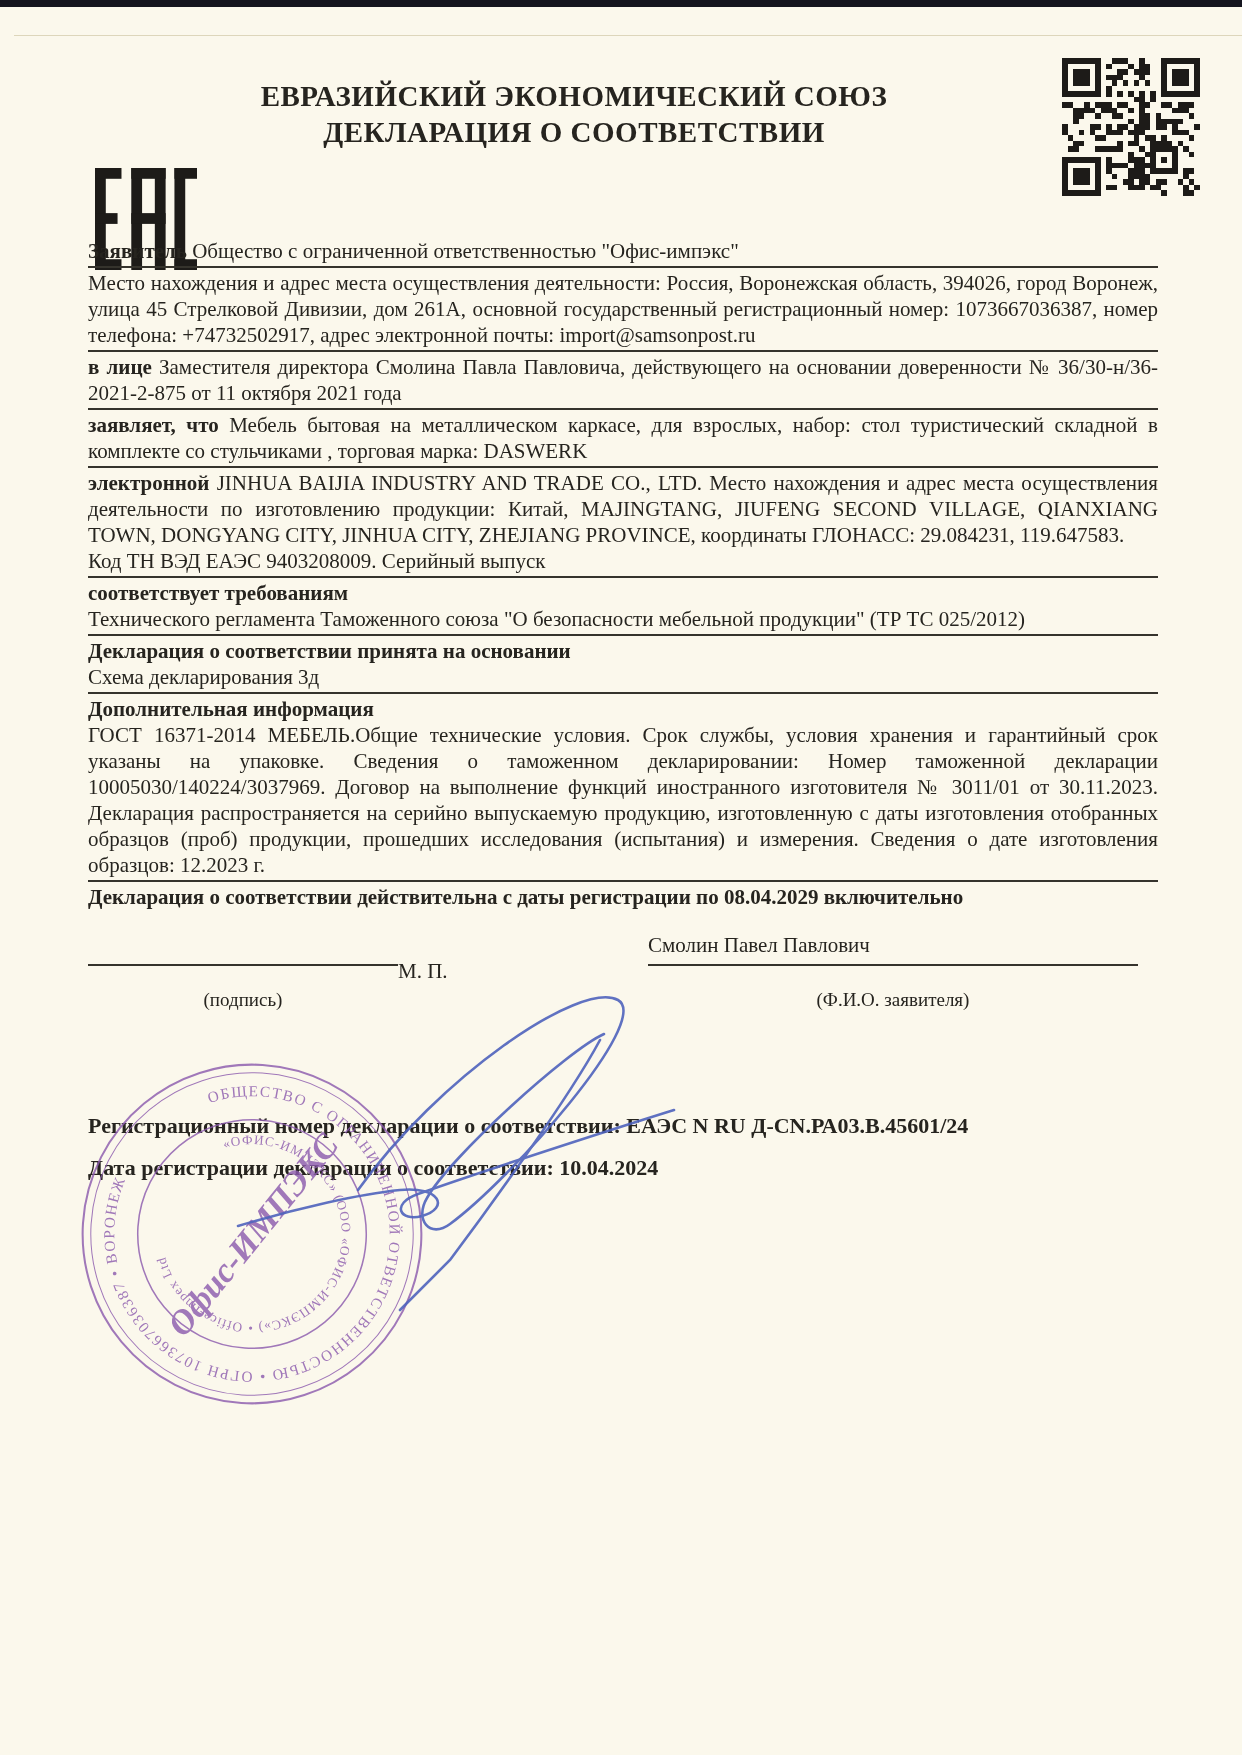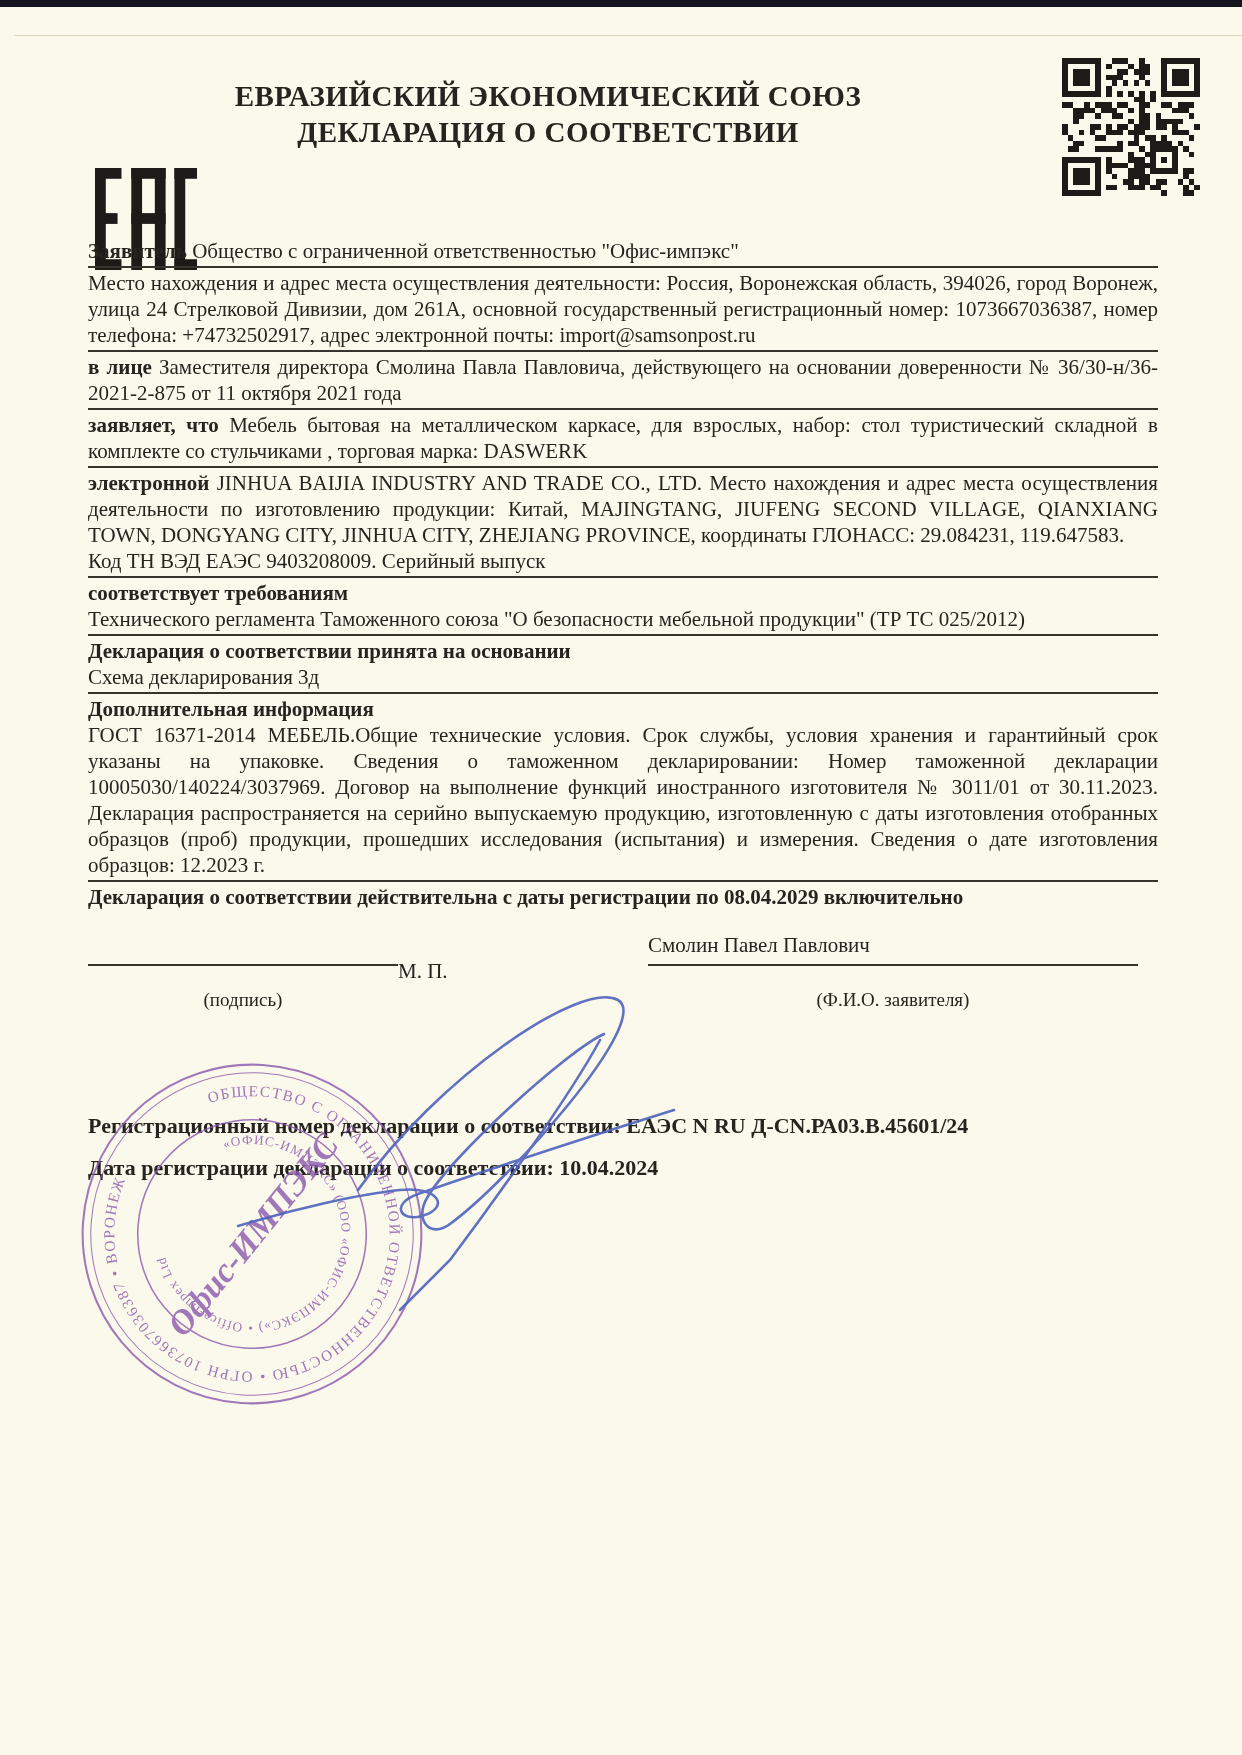--- a/index.html
+++ b/index.html
@@ -5,21 +5,21 @@
   html,body{margin:0;padding:0;}
   body{
     width:1242px;height:1755px;position:relative;
     background:#fbf8ec;
     font-family:"Liberation Serif","DejaVu Serif",serif;
     color:#26241f;overflow:hidden;
   }
   .scan-edge{position:absolute;top:0;left:0;width:100%;height:7px;background:#15151f;}
   .scan-line{position:absolute;top:35px;left:14px;right:0;height:1px;background:#ddd6bb;}
   .title{
-    position:absolute;top:78px;left:138px;width:820px;text-align:center;
+    position:absolute;top:78px;left:164px;width:820px;text-align:center;
     font-weight:bold;font-size:29px;line-height:36px;letter-spacing:0.5px;
   }
   .eac{position:absolute;left:95px;top:166px;width:102px;height:106px;}
   .eac svg{width:100%;height:100%;}
   .qr{position:absolute;left:1062px;top:58px;width:138px;height:138px;}
   .qr svg{width:100%;height:100%;fill:#1d1b18;shape-rendering:crispEdges;}
   .content{position:absolute;top:238px;left:88px;width:1070px;font-size:21px;line-height:26px;}
   .content p{margin:0;}
   .just{text-align:justify;}
   b.lbl{font-weight:bold;}
@@ -263,21 +263,21 @@
       <rect x="24" y="23" width="1" height="1"></rect>
       <rect x="18" y="24" width="1" height="1"></rect>
       <rect x="22" y="24" width="1" height="1"></rect>
       <rect x="23" y="24" width="1" height="1"></rect>
     </svg>
 </div>
 
 <div class="content">
   <p><b class="lbl">Заявитель</b> <span>Общество с ограниченной ответственностью "Офис-импэкс"</span></p>
   <hr class="rule">
-  <p class="just">Место нахождения и адрес места осуществления деятельности: Россия, Воронежская область, 394026, город Воронеж, улица 24 Стрелковой Дивизии, дом 261А, основной государственный регистрационный номер: 1073667036387, номер телефона: +74732502917, адрес электронной почты: import@samsonpost.ru</p>
+  <p class="just">Место нахождения и адрес места осуществления деятельности: Россия, Воронежская область, 394026, город Воронеж, улица 45 Стрелковой Дивизии, дом 261А, основной государственный регистрационный номер: 1073667036387, номер телефона: +74732502917, адрес электронной почты: import@samsonpost.ru</p>
   <hr class="rule">
   <p class="just"><b class="lbl">в лице</b> <span>Заместителя директора Смолина Павла Павловича, действующего на основании доверенности № 36/30-н/36-2021-2-875 от 11 октября 2021 года</span></p>
   <hr class="rule">
   <p class="just"><b class="lbl">заявляет, что</b> <span>Мебель бытовая на металлическом каркасе, для взрослых, набор: стол туристический складной в комплекте со стульчиками , торговая марка: DASWERK</span></p>
   <hr class="rule">
   <p class="just"><b class="lbl">электронной</b> <span>JINHUA BAIJIA INDUSTRY AND TRADE CO., LTD. Место нахождения и адрес места осуществления деятельности по изготовлению продукции: Китай, MAJINGTANG, JIUFENG SECOND VILLAGE, QIANXIANG TOWN, DONGYANG CITY, JINHUA CITY, ZHEJIANG PROVINCE, координаты ГЛОНАСС: 29.084231, 119.647583.</span></p>
   <p>Код ТН ВЭД ЕАЭС 9403208009. Серийный выпуск</p>
   <hr class="rule">
   <p class="hdr">соответствует требованиям</p>
   <p class="just">Технического регламента Таможенного союза "О безопасности мебельной продукции" (ТР ТС 025/2012)</p>

